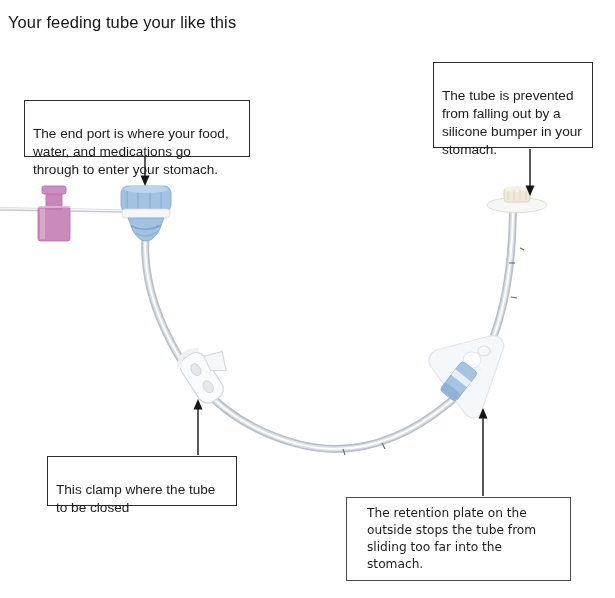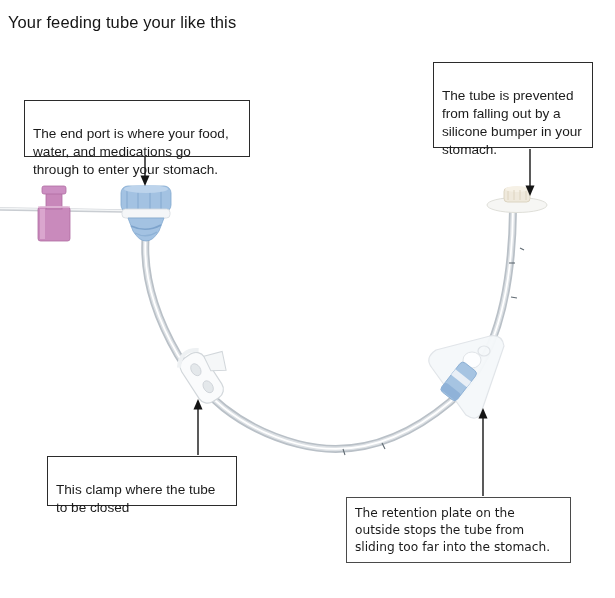--- a/index.html
+++ b/index.html
@@ -4,23 +4,23 @@
 <style>
   html,body{margin:0;padding:0;background:#fff;}
   .page{position:relative;width:615px;height:598px;background:#fff;overflow:hidden;
         font-family:"Liberation Sans",sans-serif;color:#111;}
   .title{position:absolute;left:8px;top:13px;font-size:16.5px;letter-spacing:.1px;color:#151515;}
   .callout{position:absolute;box-sizing:border-box;background:#fff;border:1.4px solid #2b2b2b;
            font-size:13.6px;line-height:18px;padding:24px 8px;white-space:pre-line;color:#1b1b1b;}
   .callout.c1{left:24px;top:90px;width:226px;height:57px;margin-top:10px;}
   .callout.c2{left:433px;top:62px;width:160px;height:86px;}
   .callout.c3{left:47px;top:456px;width:190px;height:49px;}
-  .callout.c4{left:346px;top:497px;width:225px;height:66px;
+  .callout.c4{left:346px;top:497px;width:225px;height:84px;
               font-family:"DejaVu Sans",sans-serif;font-size:12.2px;line-height:17px;
-              border-color:#4a4a4a;padding:7px 8px;}
+              border-color:#4a4a4a;padding:7px 20px;}
   svg.art{position:absolute;left:0;top:0;}
 </style>
 </head>
 <body>
 
 <div class="page">
 
   <div class="title">Your feeding tube your like this</div>
 
   <svg class="art" width="615" height="598" viewBox="0 0 615 598">

